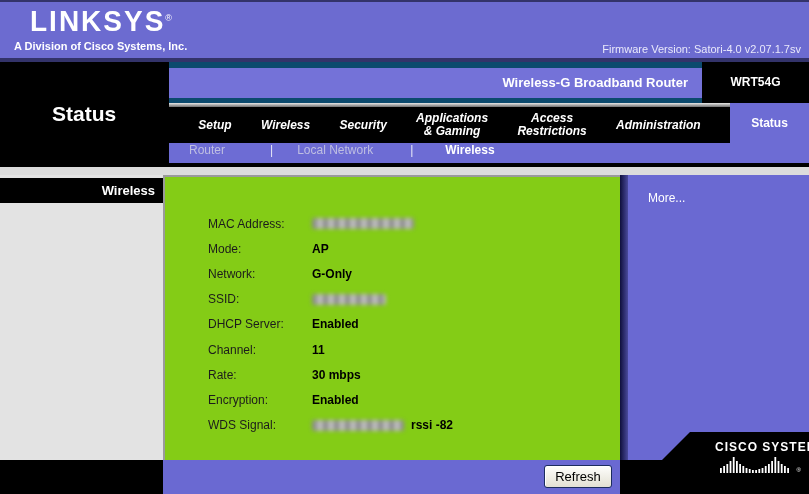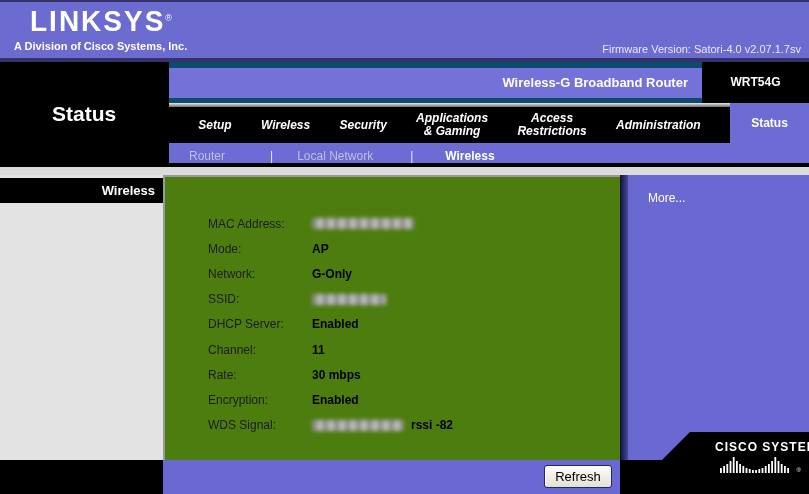--- a/index.html
+++ b/index.html
@@ -37,28 +37,28 @@
   .silverline { position:absolute; left:169px; top:103px; width:561px; height:4px;
                 background:linear-gradient(#e8e8e8,#6f6f6f); }
   .navbar { position:absolute; left:169px; top:107px; width:561px; height:36px; background:#000;
             display:flex; align-items:center; justify-content:space-evenly; }
   .tab { color:#fff; font-size:12px; font-weight:700; text-align:center; white-space:pre-line;
          line-height:13px; cursor:pointer;font-style:italic; }
   .tab-status { position:absolute; left:730px; top:103px; width:79px; height:40px; background:#6d6cd4;
                 color:#fff; font-size:12px; font-weight:700; text-align:center; line-height:40px;
                 cursor:pointer; }
   .subnav { position:absolute; left:169px; top:143px; width:640px; height:20px; background:#6d6cd4;
-            display:flex; align-items:flex-end; font-size:12px; }
+            display:flex; align-items:flex-start; font-size:12px; }
   .subnav .item { color:#bfbfe2; cursor:pointer; }
   .subnav .item.active { color:#fff; font-weight:700; }
   .subnav .sep { color:#e8e8f8; }
   .graystrip { position:absolute; left:0; top:167px; width:809px; height:8px; background:#dcdcdc; }
 
   
-  .content { position:absolute; left:163px; top:175px; width:457px; height:285px; background:#4d7c0f;
+  .content { position:absolute; left:163px; top:175px; width:457px; height:285px; background:#84cc16;
              border-top:2px solid #9a9a9a; border-left:2px solid #9a9a9a; padding-top:34px; }
   .row { height:25.2px; display:flex; align-items:center; }
   .row .lbl { display:inline-block; width:104px; margin-left:43px; color:#1c1c1c; font-size:12px; }
   .row .val { color:#000; font-size:12px; font-weight:700; }
   .blurval { display:inline-block; height:11px; border-radius:2px; vertical-align:middle;
              background:repeating-linear-gradient(90deg,#8d8d8d 0 5px,#bcbcbc 5px 11px);
              filter:blur(2.3px); }
   .w-mac { width:102px; } .w-ssid { width:74px; } .w-wds { width:92px; margin-right:7px; }
 
   .divider { position:absolute; left:620px; top:175px; width:8px; height:285px;

